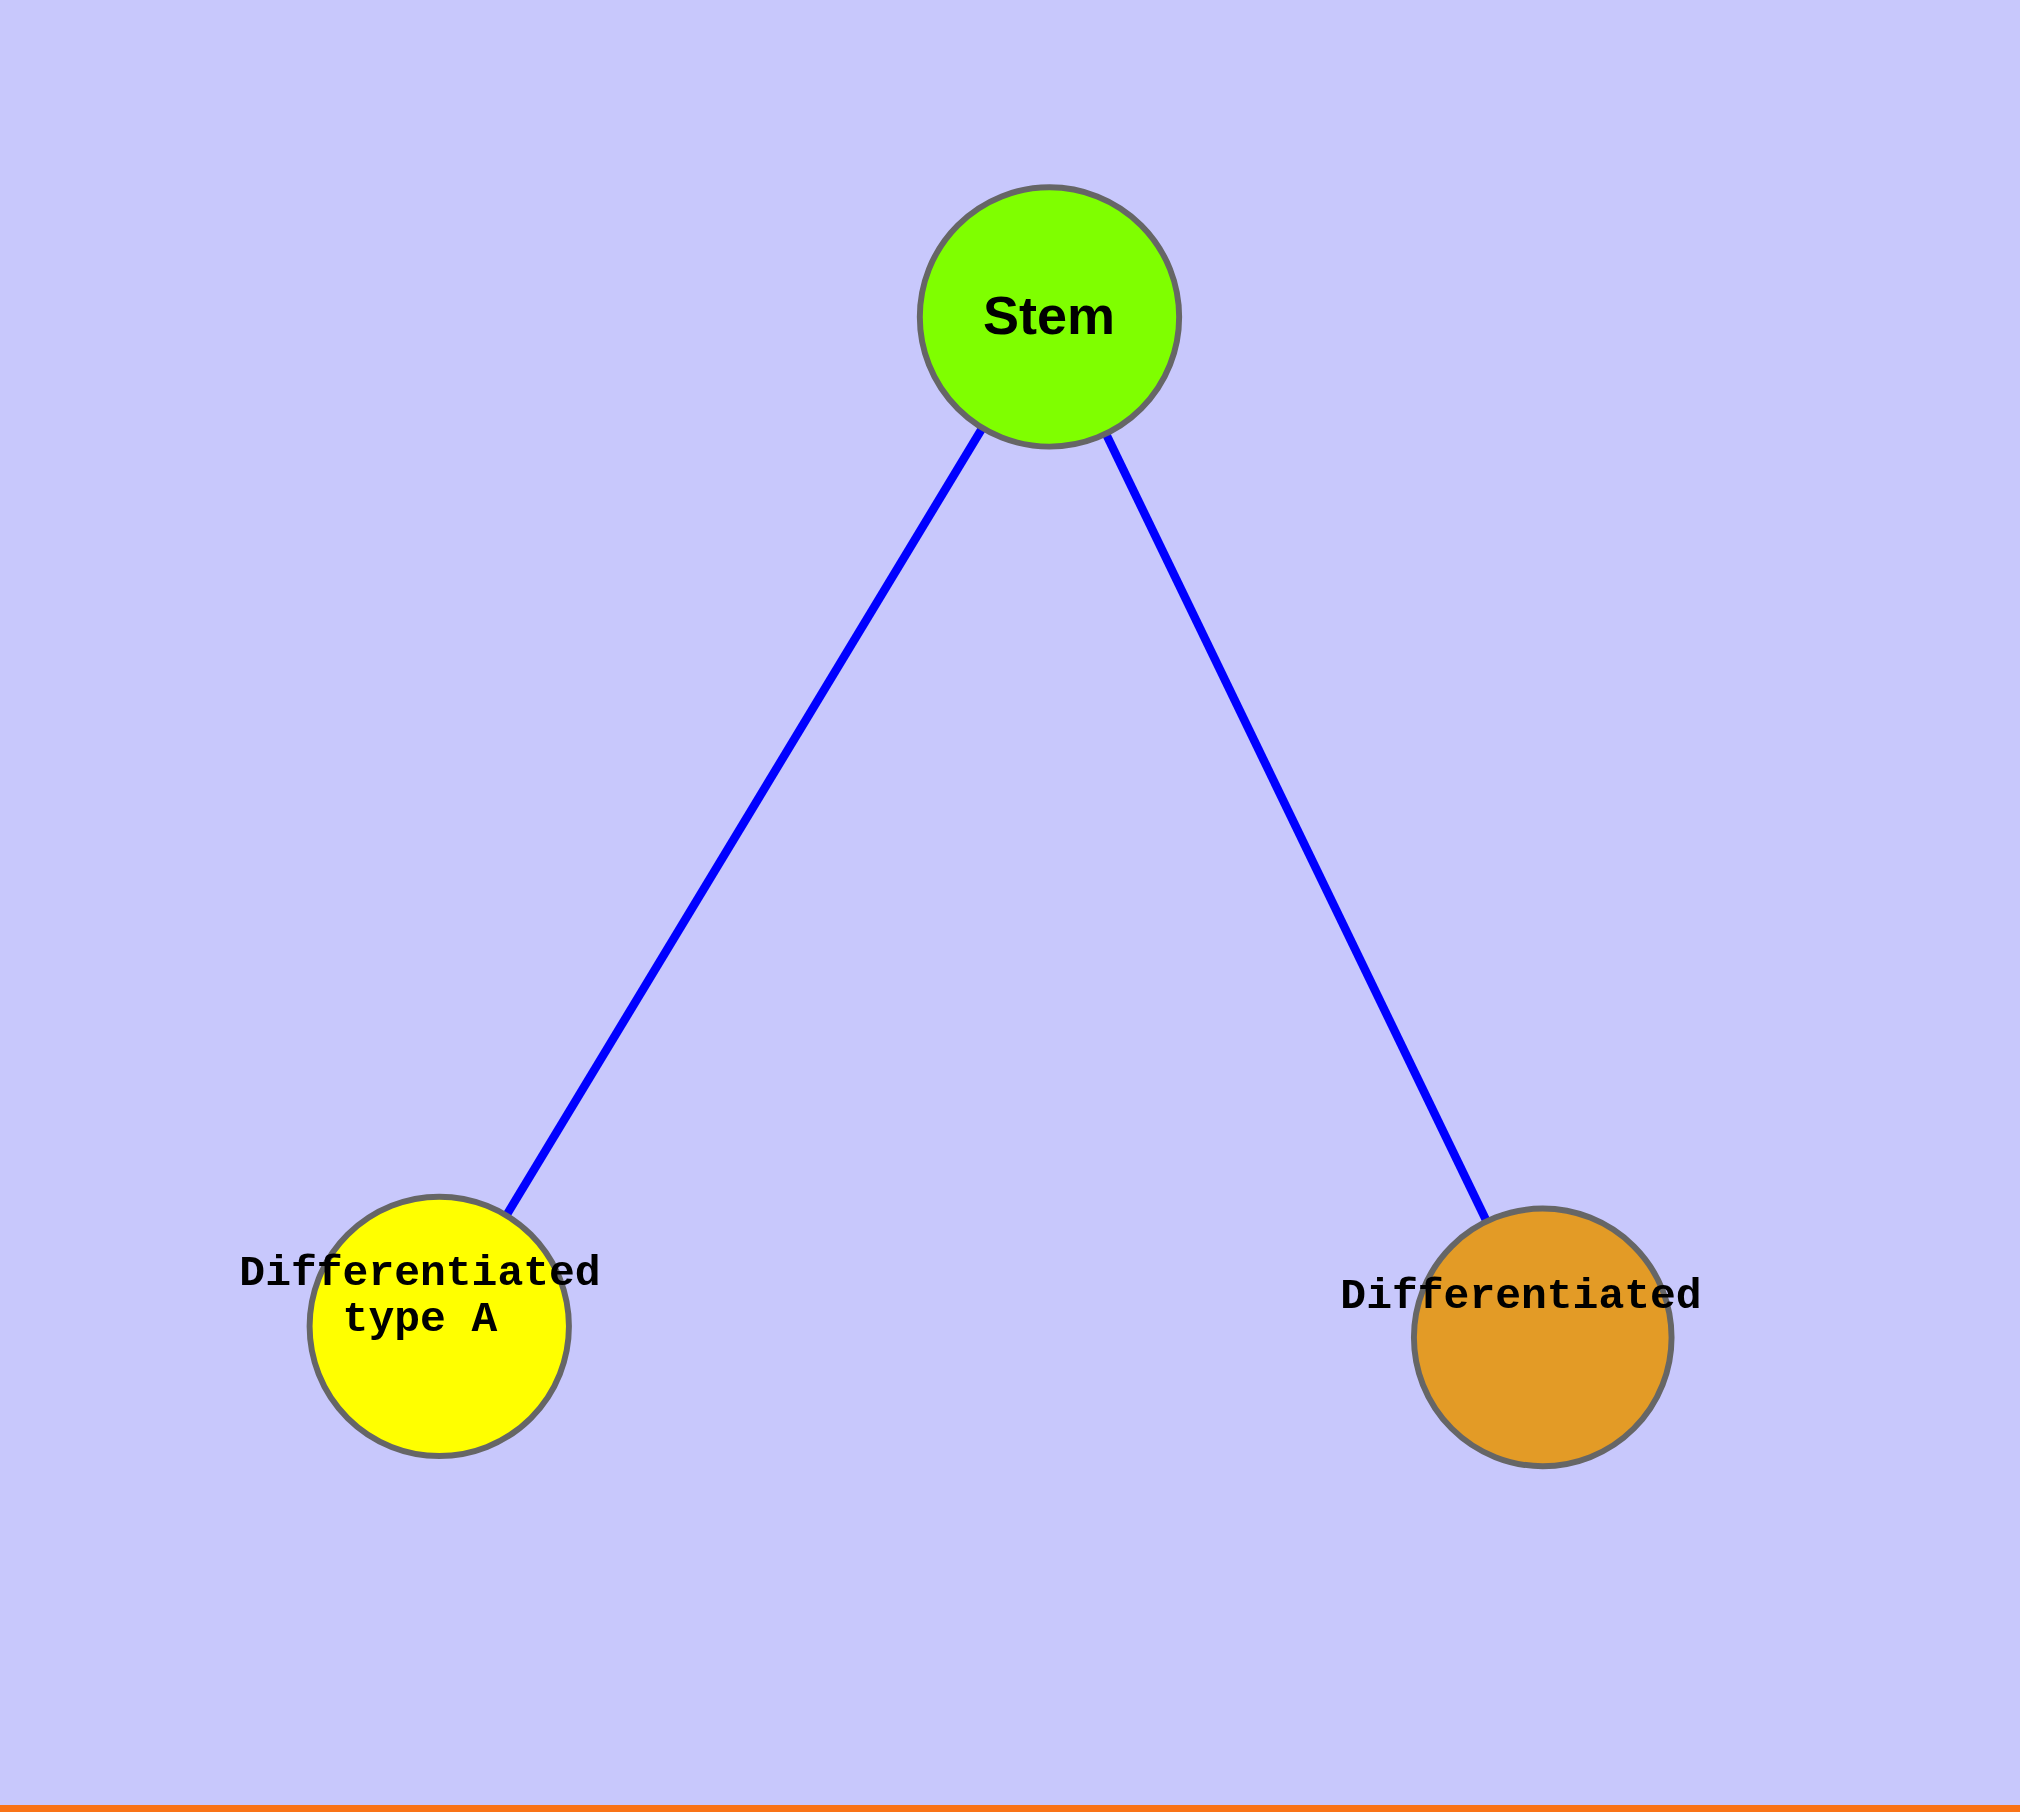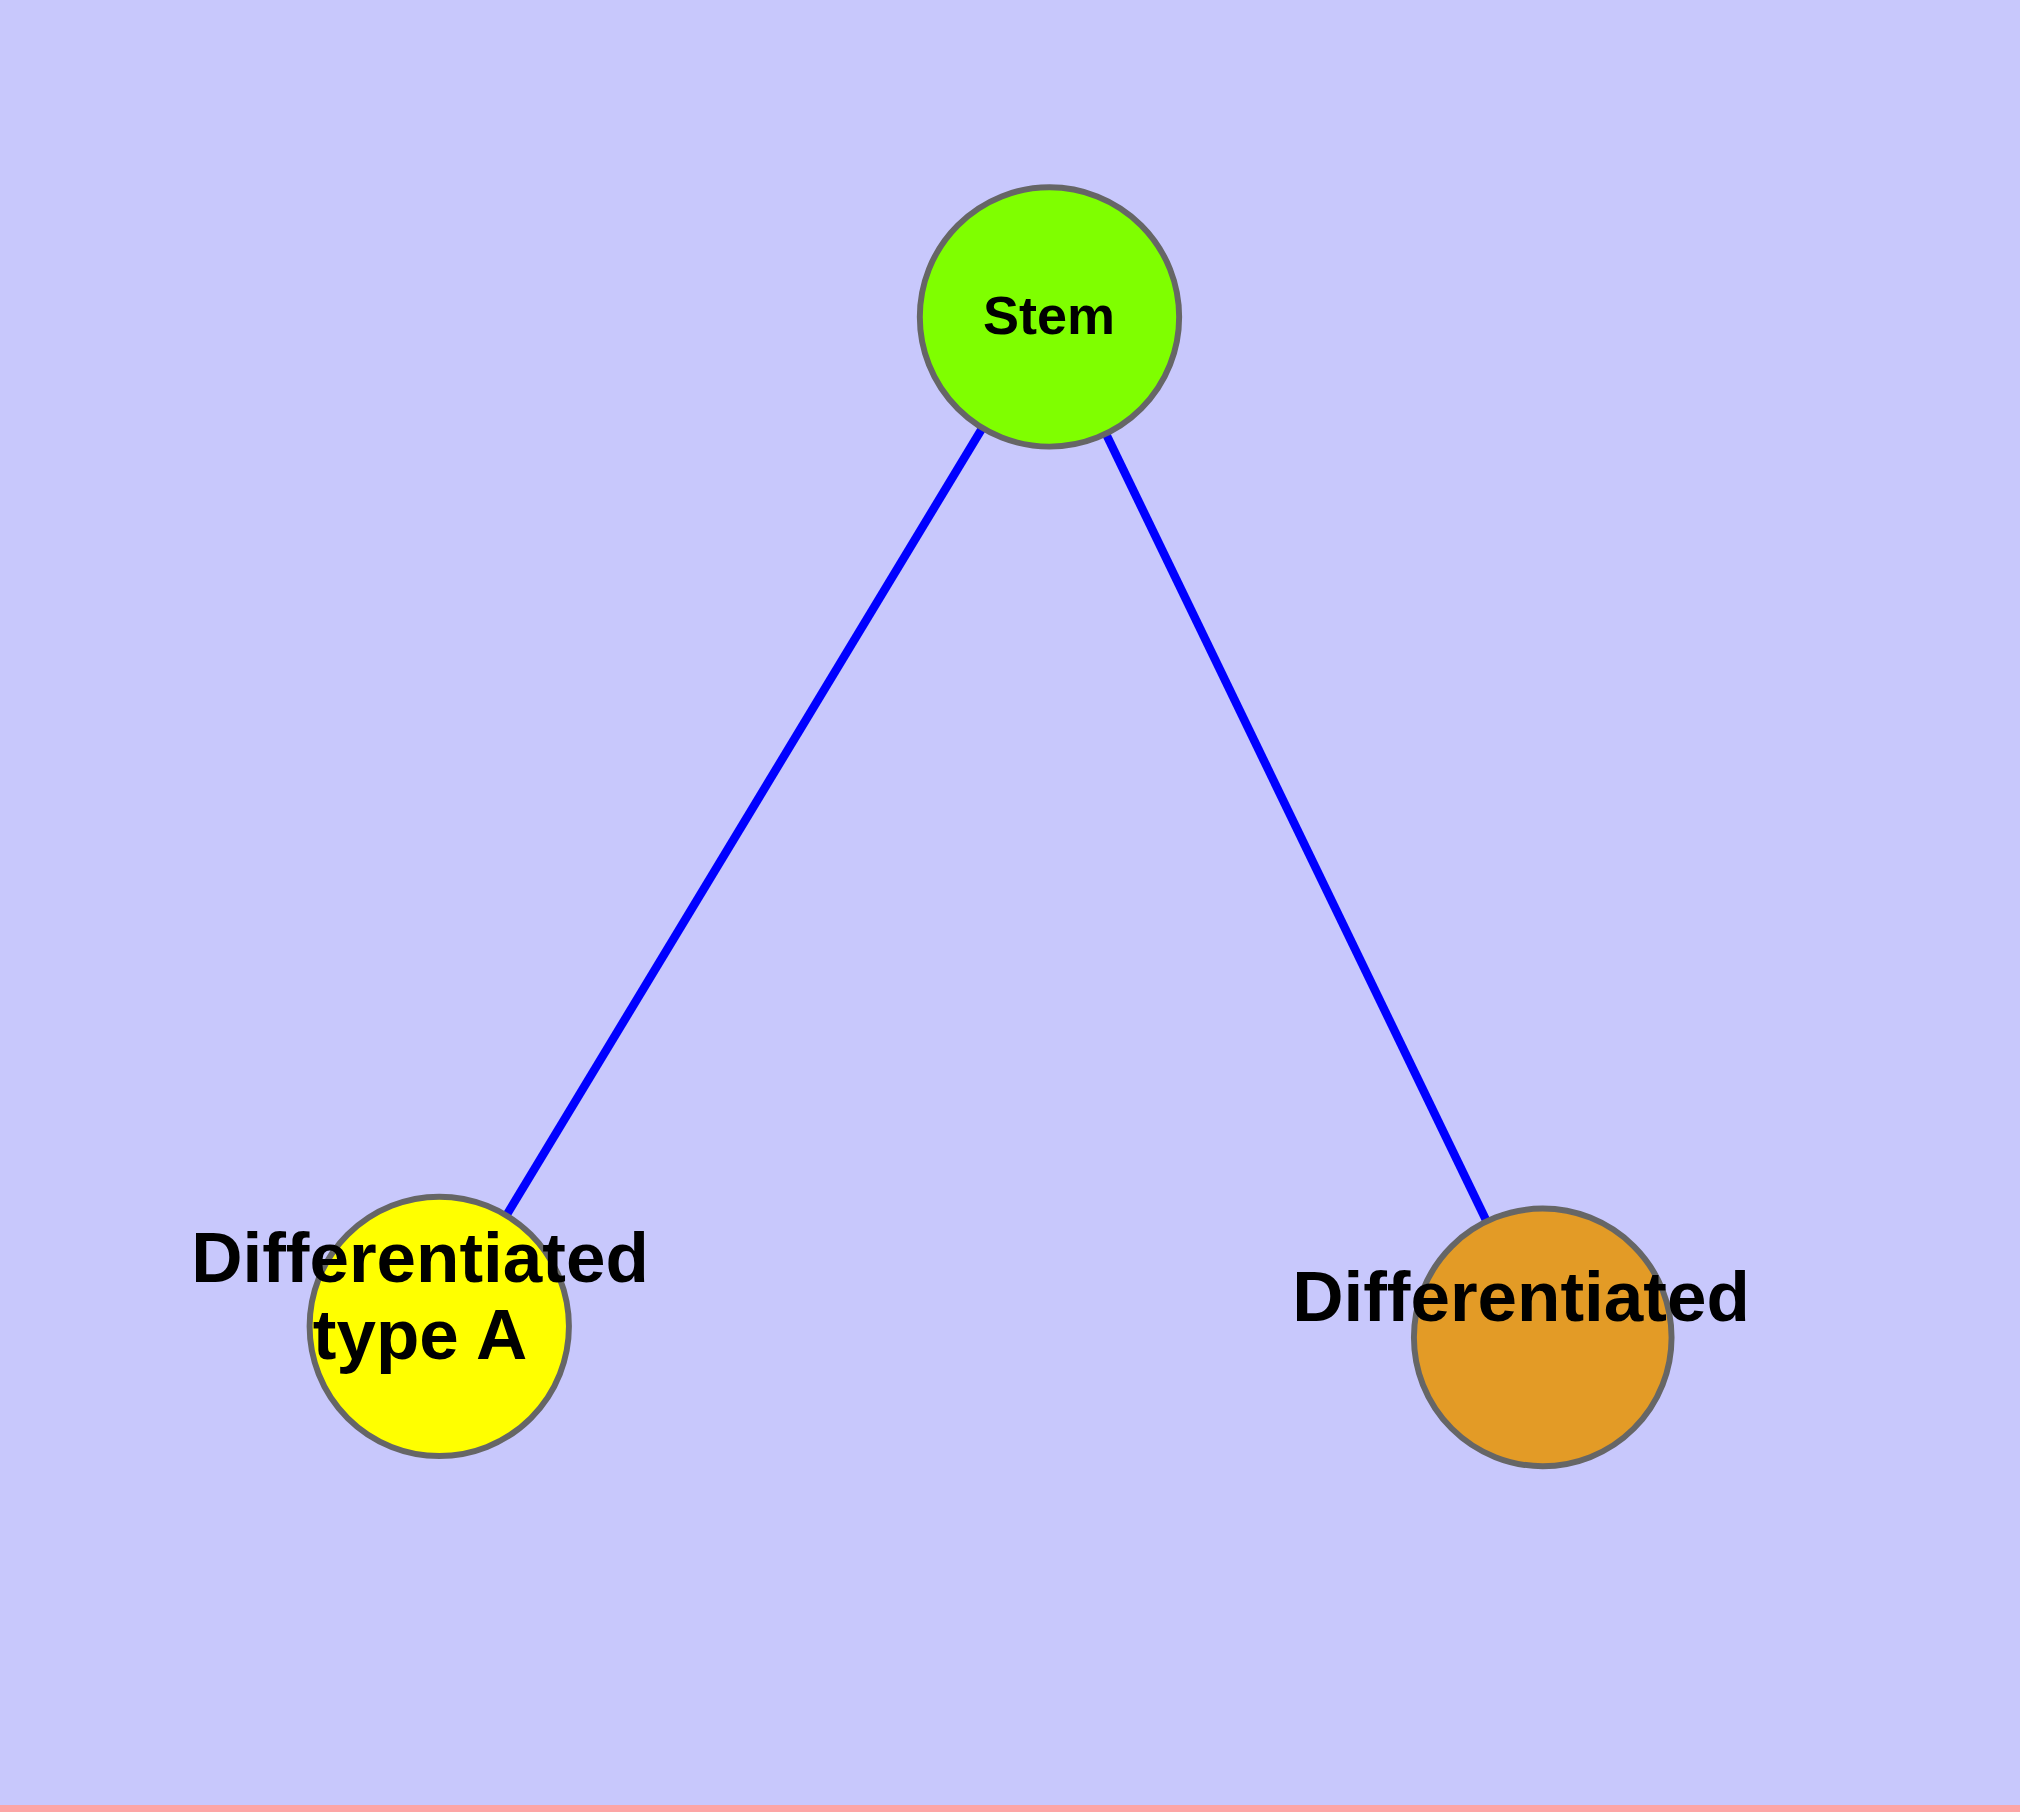--- a/index.html
+++ b/index.html
@@ -4,21 +4,21 @@
 <style>
   html, body {
     margin: 0;
     padding: 0;
     background: #ffffff;
   }
   #canvas {
     position: relative;
     width: 2021px;
     height: 1812px;
-    background: #fca5a5;
+    background: #f97316;
     overflow: hidden;
     font-family: "Liberation Sans", sans-serif;
   }
   #plot-area {
     position: absolute;
     left: 0;
     top: 0;
     width: 2021px;
     height: 1805px;
     background: #c8c8fc;
@@ -38,21 +38,22 @@
     font-family: "Liberation Sans", sans-serif;
     line-height: 1.08;
     white-space: pre;
     pointer-events: none;
     transform: translate(-50%, -50%);
   }
   .node-label.stem {
     font-size: 54px;
   }
   .node-label.leaf {
-    font-size: 71px;
+    font-size: 43px;
+    font-family: Liberation Mono, monospace;
   }
 </style>
 </head>
 <body>
 
 <div id="canvas">
   <div id="plot-area"></div>
 
   <svg id="graph-svg" viewBox="0 0 2384 2138" xmlns="http://www.w3.org/2000/svg">
     <g id="edges-layer">

